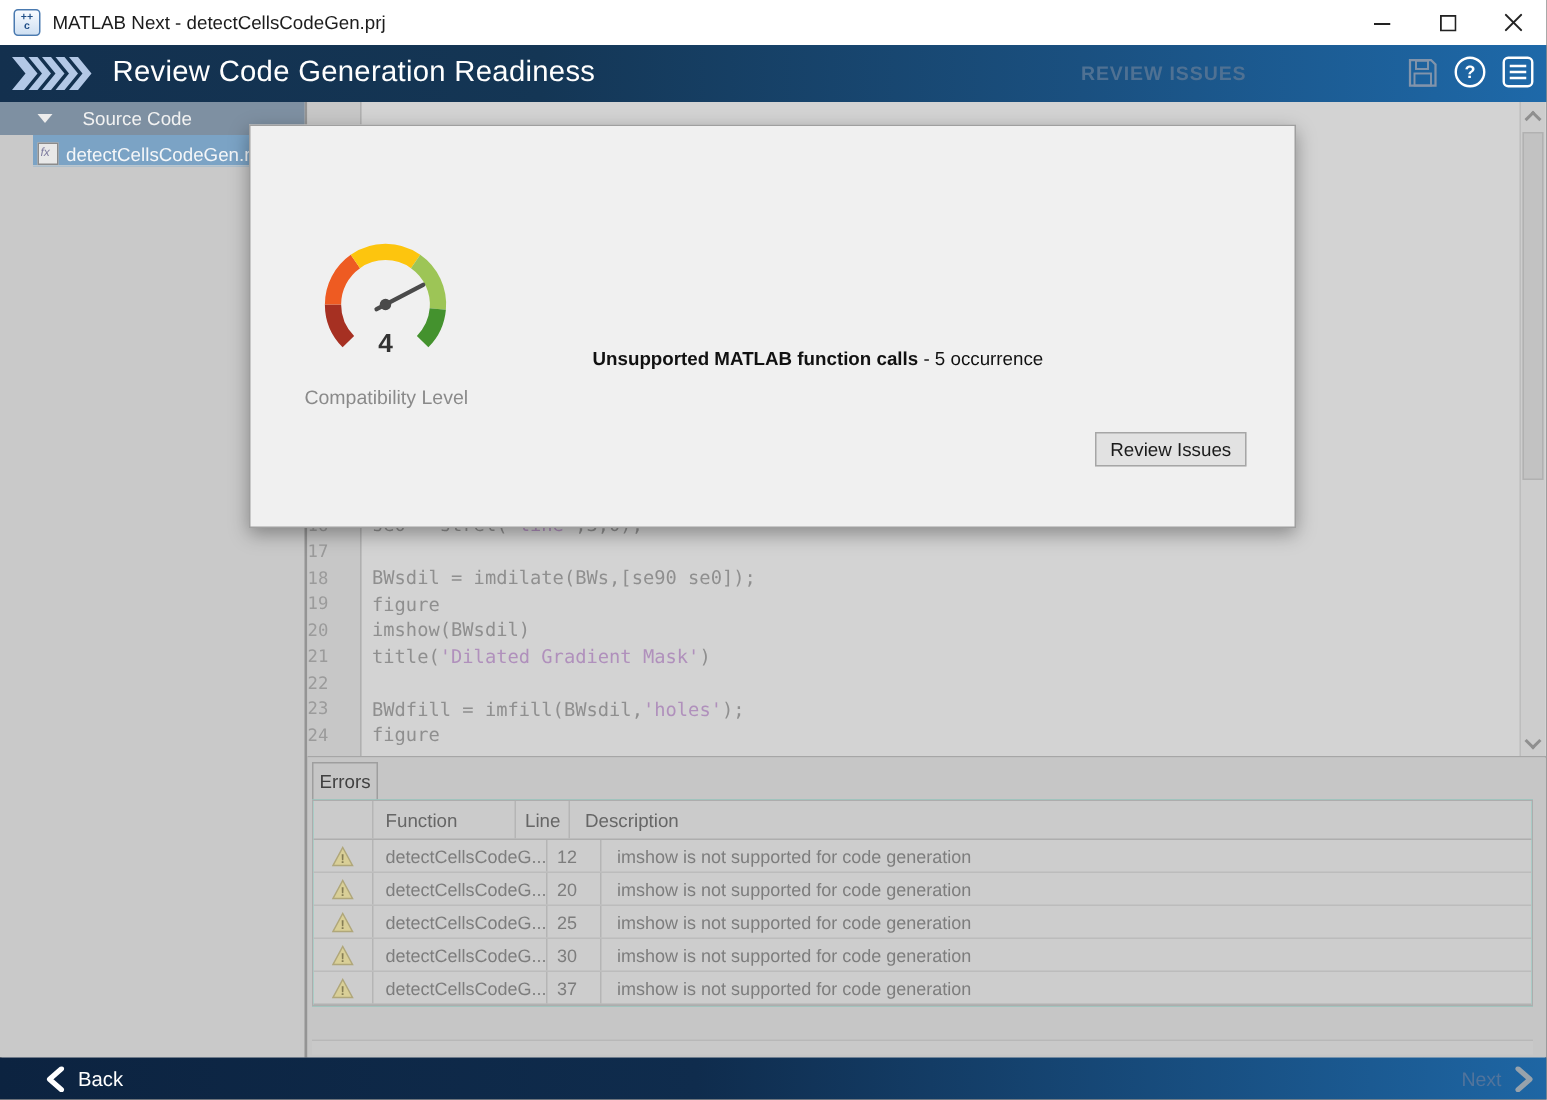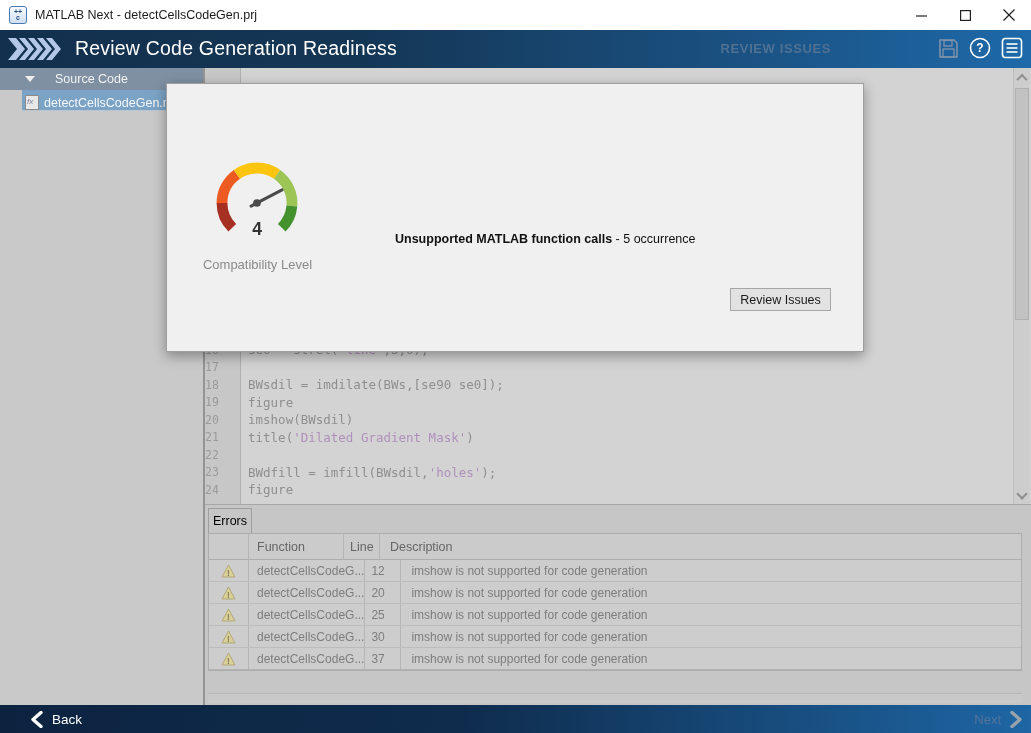--- a/index.html
+++ b/index.html
@@ -56,21 +56,21 @@
   .vs-up{ top:2px; } .vs-down{ bottom:2px; }
   .vs-thumb{ position:absolute; left:1px; top:20px; width:14px; height:232px; background:#c2c2c2;
              border:1px solid #b1b1b1; }
   .chev{ width:8px; height:8px; border-right:2px solid #8f8f8f; border-bottom:2px solid #8f8f8f; }
   .chev-up{ transform:rotate(-135deg) translate(-1px,-1px); } .chev-dn{ transform:rotate(45deg); margin-top:-3px;}
 
   
   .errors-panel{ position:absolute; left:205px; top:505px; width:826px; height:200px; background:#c6c6c6; }
   .errors-tab{ position:absolute; left:3px; top:3px; width:44px; height:25px; background:#c6c6c6;
                border:1px solid #9e9e9e; border-bottom:none; display:flex; align-items:center; justify-content:center;
-               font-size:12.5px; color:#000000; }
+               font-size:12.5px; color:#404040; }
   .errors-table{ position:absolute; left:3px; top:28px; width:814px; border:1px solid #adadad; background:#5eead4;}
   .ehead{ display:flex; height:26px; background:#cbcbcb; border-bottom:1px solid #aeaeae; align-items:center;
           font-size:12.5px; color:#666; }
   .erow{ display:flex; height:22px; align-items:center; font-size:12px; color:#7d7d7d; border-bottom:1px solid #bcbcbc; background:#cdcdcd;}
   .erow:last-child{ border-bottom:1px solid #b2b2b2; }
   .c-icon{ flex:0 0 40px; display:flex; justify-content:center; align-items:center; align-self:stretch; border-right:1px solid #b5b5b5;}
   .c-fn{ flex:0 0 95px; padding-left:8px; align-self:stretch; display:flex; align-items:center; border-right:1px solid #b5b5b5;}
   .c-ln{ flex:0 0 36px; padding-left:6px; align-self:stretch; display:flex; align-items:center; border-right:1px solid #b5b5b5;}
   .c-desc{ flex:1; padding-left:10px; }
   .hscroll{ position:absolute; left:3px; bottom:2px; width:814px; height:10px; background:#c9c9c9; border-top:1px solid #b8b8b8;}

